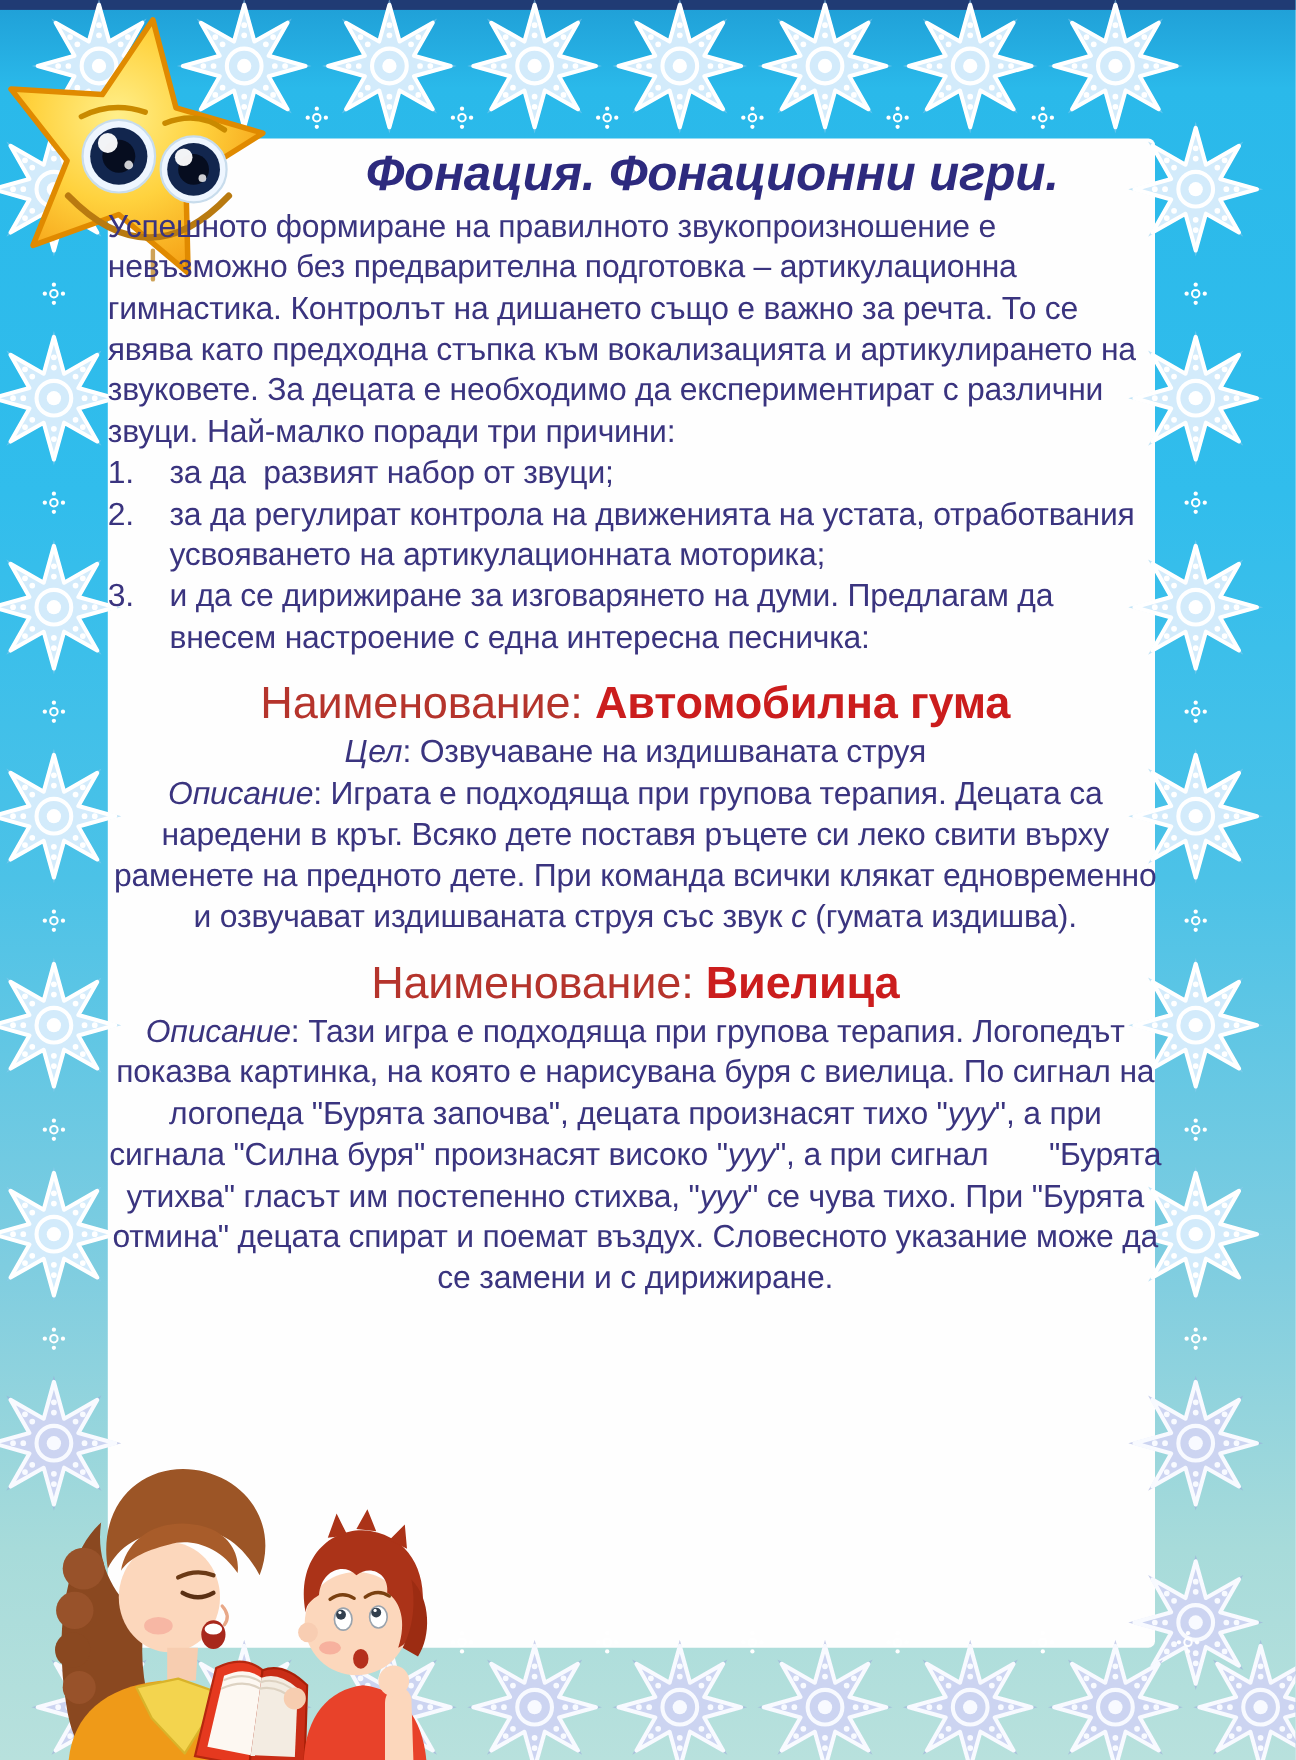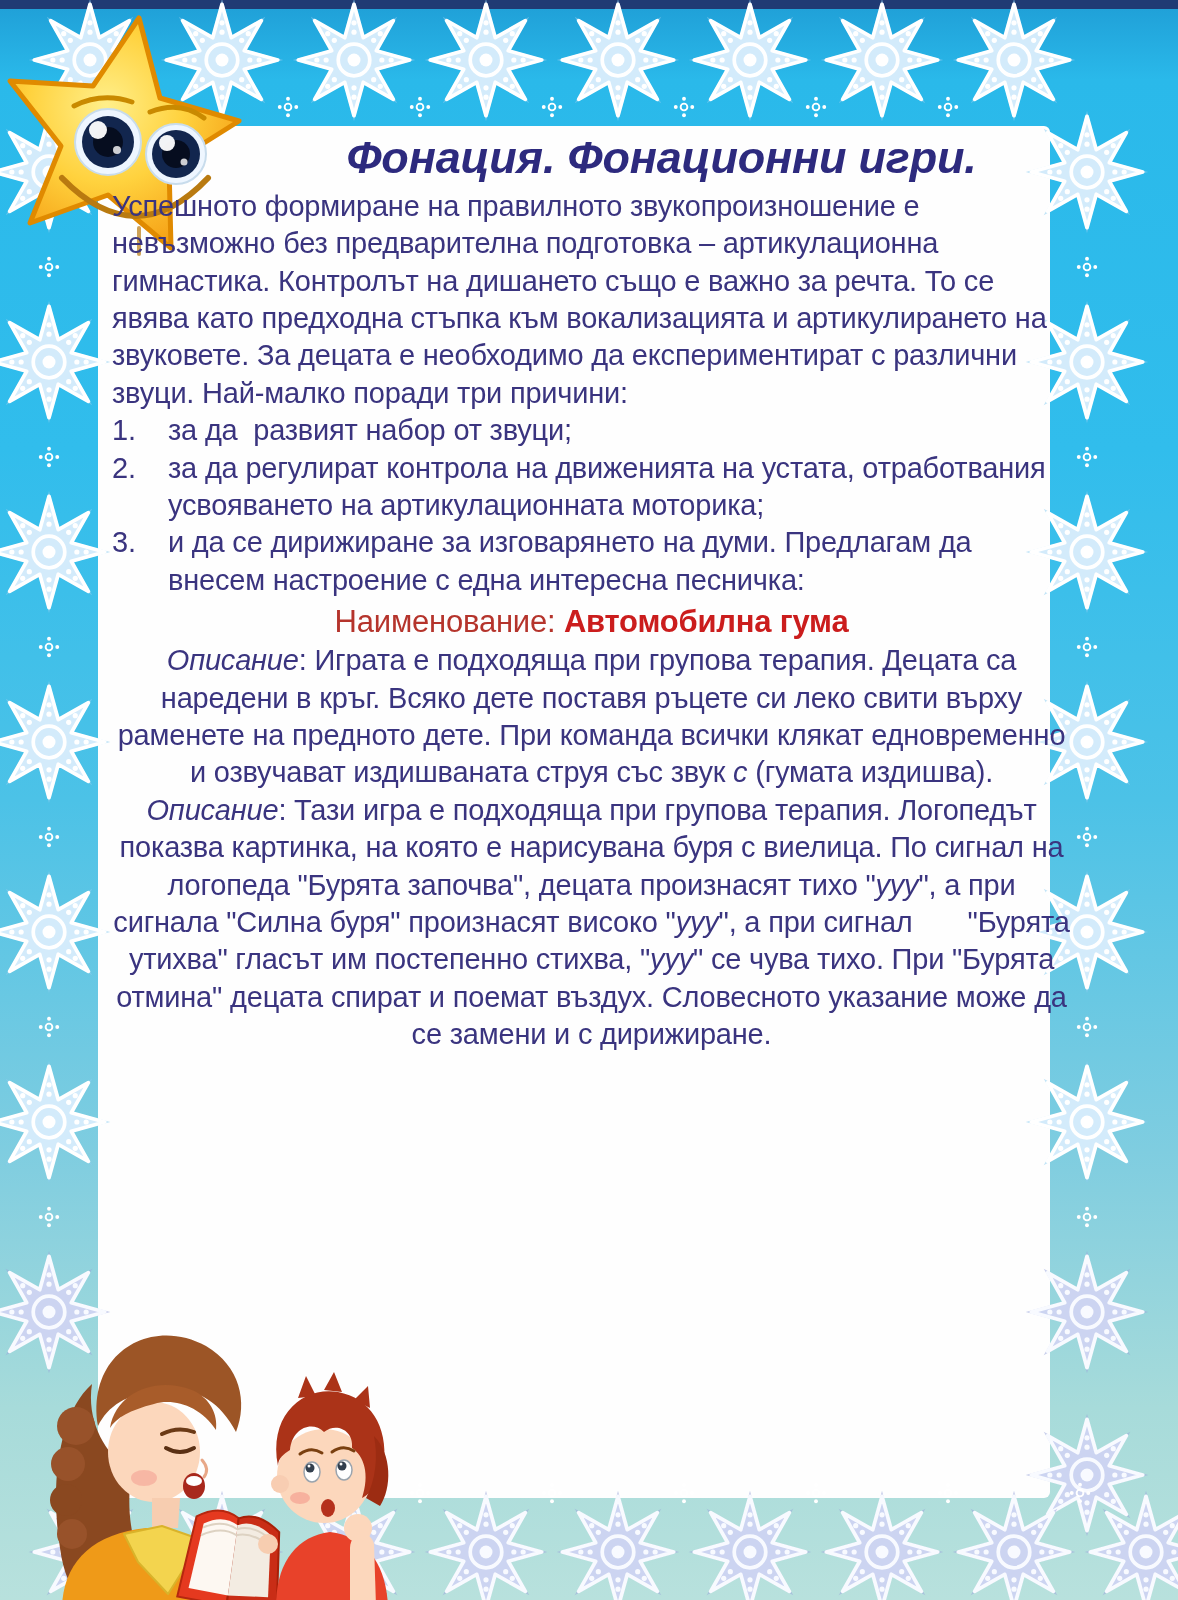--- a/index.html
+++ b/index.html
@@ -10,33 +10,33 @@
   }
   .top-strip{position:absolute;top:0;left:0;right:0;height:9px;background:#203069;opacity:.9;z-index:1;}
   .panel{position:absolute;left:98px;top:126px;width:952px;height:1372px;background:#fefefe;border-radius:6px;z-index:0;}
   .border-svg{position:absolute;left:0;top:0;width:1178px;height:1600px;z-index:1;pointer-events:none;}
   .fl-c{--f:#d3ebfb;--s:#ffffff;--glow:#8ecdf0;}
   .fl-l{--f:#ccd4f1;--s:#f8faff;--glow:#9aa6da;}
   .sp{--s:#ffffff;}
   .star-svg{position:absolute;left:-10px;top:0px;width:262px;height:272px;z-index:2;}
   .kids-svg{position:absolute;left:6px;top:1276px;width:420px;height:330px;z-index:2;}
   .content{
-    position:absolute;left:98px;top:126px;width:987px;height:1372px;z-index:3;
+    position:absolute;left:84px;top:126px;width:987px;height:1372px;z-index:3;
     box-sizing:border-box;padding:6px 14px 0 14px;
     color:#3a347f;font-size:29px;line-height:1.29;letter-spacing:-0.2px;
   }
   .title{
     margin:0 0 4px 140px;text-align:center;
     font-size:45px;line-height:1.15;font-weight:bold;font-style:italic;color:#2d2a7e;
   }
   .para{margin:0;}
   .list-row{display:flex;}
   .list-num{flex:0 0 56px;width:56px;}
   .list-text{flex:1;}
-  .game-head{text-align:center;font-size:31px;margin-top:3px;}
+  .game-head{text-align:center;font-size:41px;margin-top:14px;}
   .game-label{color:#b5342c;}
   .game-name{color:#cb1d1d;font-weight:bold;}
   .center{text-align:center;}
   .content i{font-style:italic;}
 </style>
 </head>
 <body>
 
 <div class="page">
 
@@ -253,18 +253,24 @@
       <span class="list-num">3.</span>
       <span class="list-text">и да се дирижиране за изговарянето на думи. Предлагам да внесем настроение с една интересна песничка:</span>
     </div>
 
 
     <div class="game-head">
       <span class="game-label">Наименование:</span>
       <span> </span>
       <span class="game-name">Автомобилна гума</span>
     </div>
+    <p class="para center"><i>Цел</i><span>: Озвучаване на издишваната струя</span></p>
     <p class="para center"><i>Описание</i><span>: Играта е подходяща при групова терапия. Децата са наредени в кръг. Всяко дете поставя ръцете си леко свити върху раменете на предното дете. При команда всички клякат едновременно и озвучават издишваната струя със звук </span><i>с</i><span> (гумата издишва).</span></p>
 
+    <div class="game-head">
+      <span class="game-label">Наименование:</span>
+      <span> </span>
+      <span class="game-name">Виелица</span>
+    </div>
     <p class="para center"><i>Описание</i><span>: Тази игра е подходяща при групова терапия. Логопедът показва картинка, на която е нарисувана буря с виелица. По сигнал на логопеда "Бурята започва", децата произнасят тихо "</span><i>ууу</i><span>", а при сигнала "Силна буря" произнасят високо "</span><i>ууу</i><span>", а при сигнал &nbsp;&nbsp;&nbsp;&nbsp;&nbsp; "Бурята утихва" гласът им постепенно стихва, "</span><i>ууу</i><span>" се чува тихо. При "Бурята отмина" децата спират и поемат въздух. Словесното указание може да се замени и с дирижиране.</span></p>
   </div>
 
 </div>
 
 </body></html>

